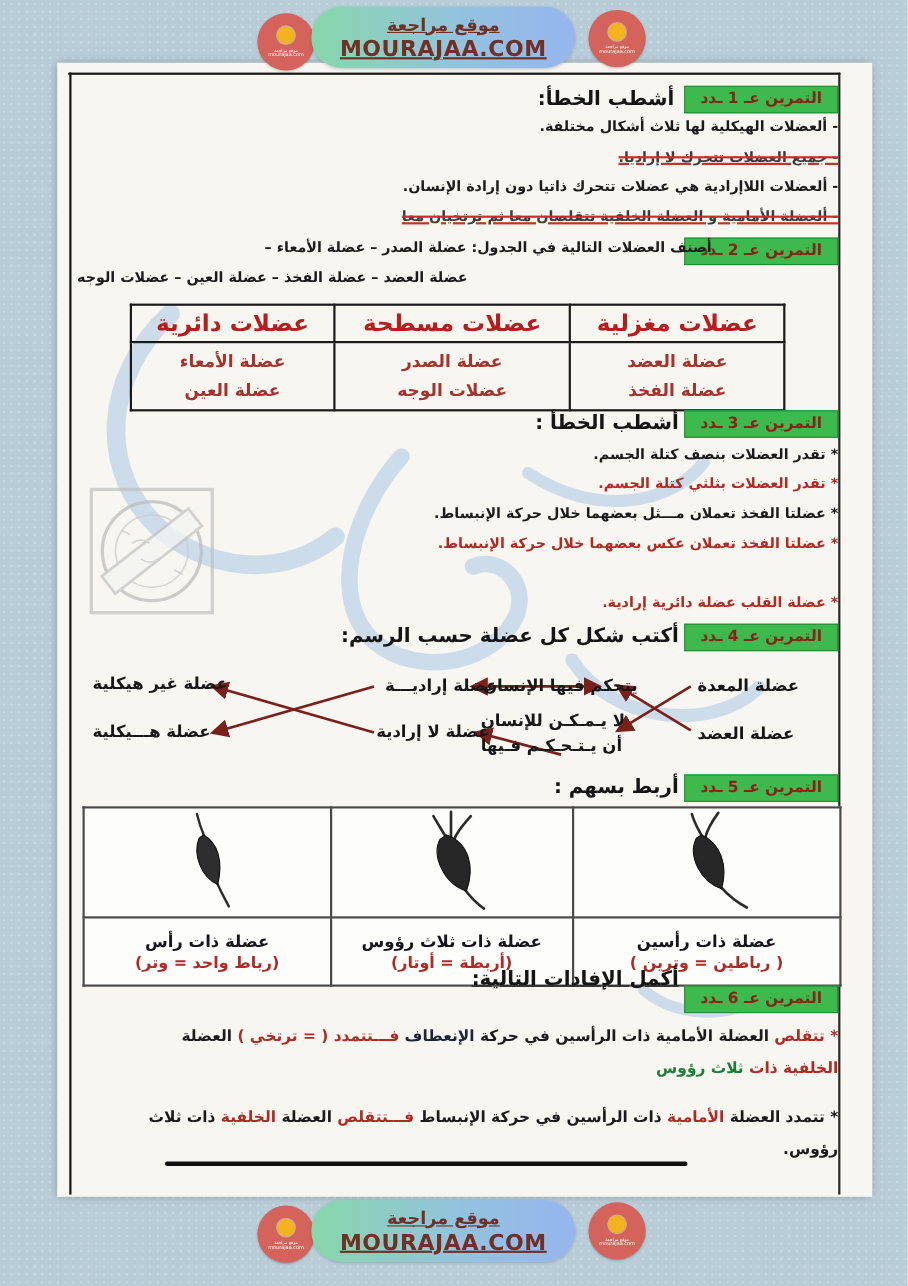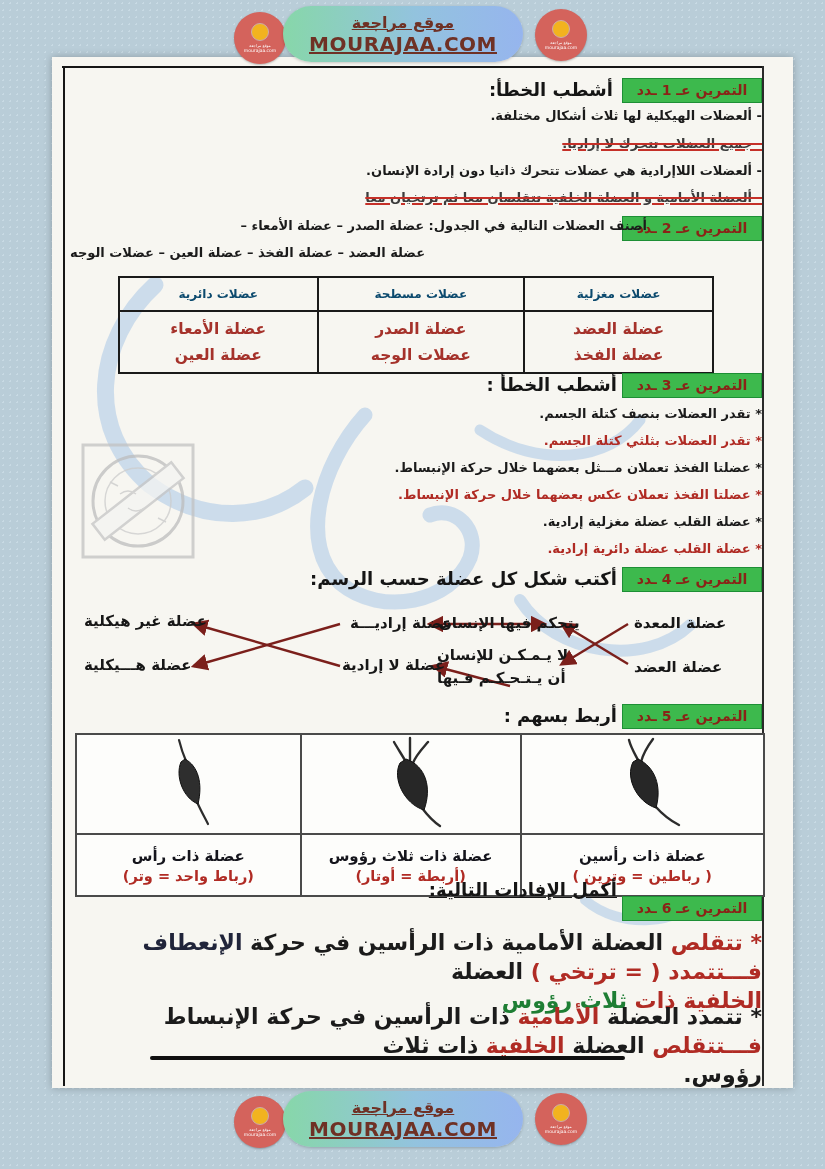--- a/index.html
+++ b/index.html
@@ -60,41 +60,41 @@
   }
   .red{color:#b02b24;}
   .green{color:#1e7e34;}
   .navy{color:#20243a;}
 
   
   .cls-table{
     position:absolute;left:118px;top:276px;width:596px;border-collapse:collapse;direction:rtl;
   }
   .cls-table th,.cls-table td{border:2px solid #1a1a1a;text-align:center;vertical-align:middle;}
-  .cls-table th{height:30px;font-size:12px;font-weight:bold;color:#0c4a6e;background:transparent;}
+  .cls-table th{height:30px;font-size:21px;font-weight:bold;color:#b91c1c;background:transparent;}
   .cls-table td{height:58px;}
   .cls-table td div{font-size:15.5px;font-weight:bold;color:#a5322b;line-height:26px;}
 
   
   .diagram{position:absolute;left:62px;top:598px;width:700px;height:105px;}
   .dg{position:absolute;direction:rtl;white-space:nowrap;font-weight:bold;font-size:15px;color:#171717;}
   .diagram svg{position:absolute;left:0;top:0;}
 
   
   .link-table{position:absolute;left:75px;top:733px;width:690px;border-collapse:collapse;direction:rtl;background:#fdfdfb;}
   .link-table td{border:2px solid #4a4a4a;text-align:center;vertical-align:middle;}
   .link-table .imgcell{height:96px;}
   .link-table .labcell{height:58px;}
   .muscle-name{font-size:15px;font-weight:bold;color:#15151c;direction:rtl;}
   .muscle-syn{font-size:14.5px;font-weight:bold;color:#b02b24;direction:rtl;margin-top:3px;}
 
   
   .para{
     position:absolute;right:63px;left:67px;direction:rtl;text-align:right;
-    font-size:22px;font-weight:bold;color:#1b1b1b;line-height:29px;
+    font-size:14px;font-weight:bold;color:#1b1b1b;line-height:29px;
   }
 
   .stamp{position:absolute;left:80px;top:442px;opacity:.75;}
   .watermark{position:absolute;left:0;top:0;pointer-events:none;}
   .content{position:absolute;left:0;top:0;width:825px;height:1169px;}
 </style>
 </head>
 <body>
 
 <div class="content">
@@ -166,21 +166,20 @@
       </tr>
     </tbody>
   </table>
 
   <div class="ex-label" style="top:373px;">التمرين عـ 3 ـدد</div>
   <div class="ex-title" style="right:208px;top:374px;">أشطب الخطأ :</div>
   <div class="line" style="top:406px;">* تقدر العضلات بنصف كتلة الجسم.</div>
   <div class="line red" style="top:433px;">* تقدر العضلات بثلثي كتلة الجسم.</div>
   <div class="line" style="top:460px;">* عضلتا الفخذ تعملان مـــثل بعضهما خلال حركة الإنبساط.</div>
   <div class="line red" style="top:487px;">* عضلتا الفخذ تعملان عكس بعضهما خلال حركة الإنبساط.</div>
-  <div class="line" style="top:514px;">* عضلة القلب عضلة مغزلية إرادية.</div>
   <div class="line red" style="top:541px;">* عضلة القلب عضلة دائرية إرادية.</div>
 
   <svg class="stamp" width="116" height="118" viewBox="0 0 116 118">
     <rect x="3" y="3" width="110" height="112" fill="none" stroke="#c2c2c2" stroke-width="3"></rect>
     <circle cx="58" cy="59" r="45" fill="none" stroke="#bdbdbd" stroke-width="3"></circle>
     <circle cx="58" cy="59" r="33" fill="none" stroke="#cccccc" stroke-width="1.5"></circle>
     <g transform="rotate(-38 58 59)">
       <rect x="8" y="49" width="100" height="20" fill="#f4f4f2" stroke="#c5c5c5" stroke-width="2.5"></rect>
     </g>
     <g stroke="#c9c9c9" stroke-width="1.5" fill="none">

